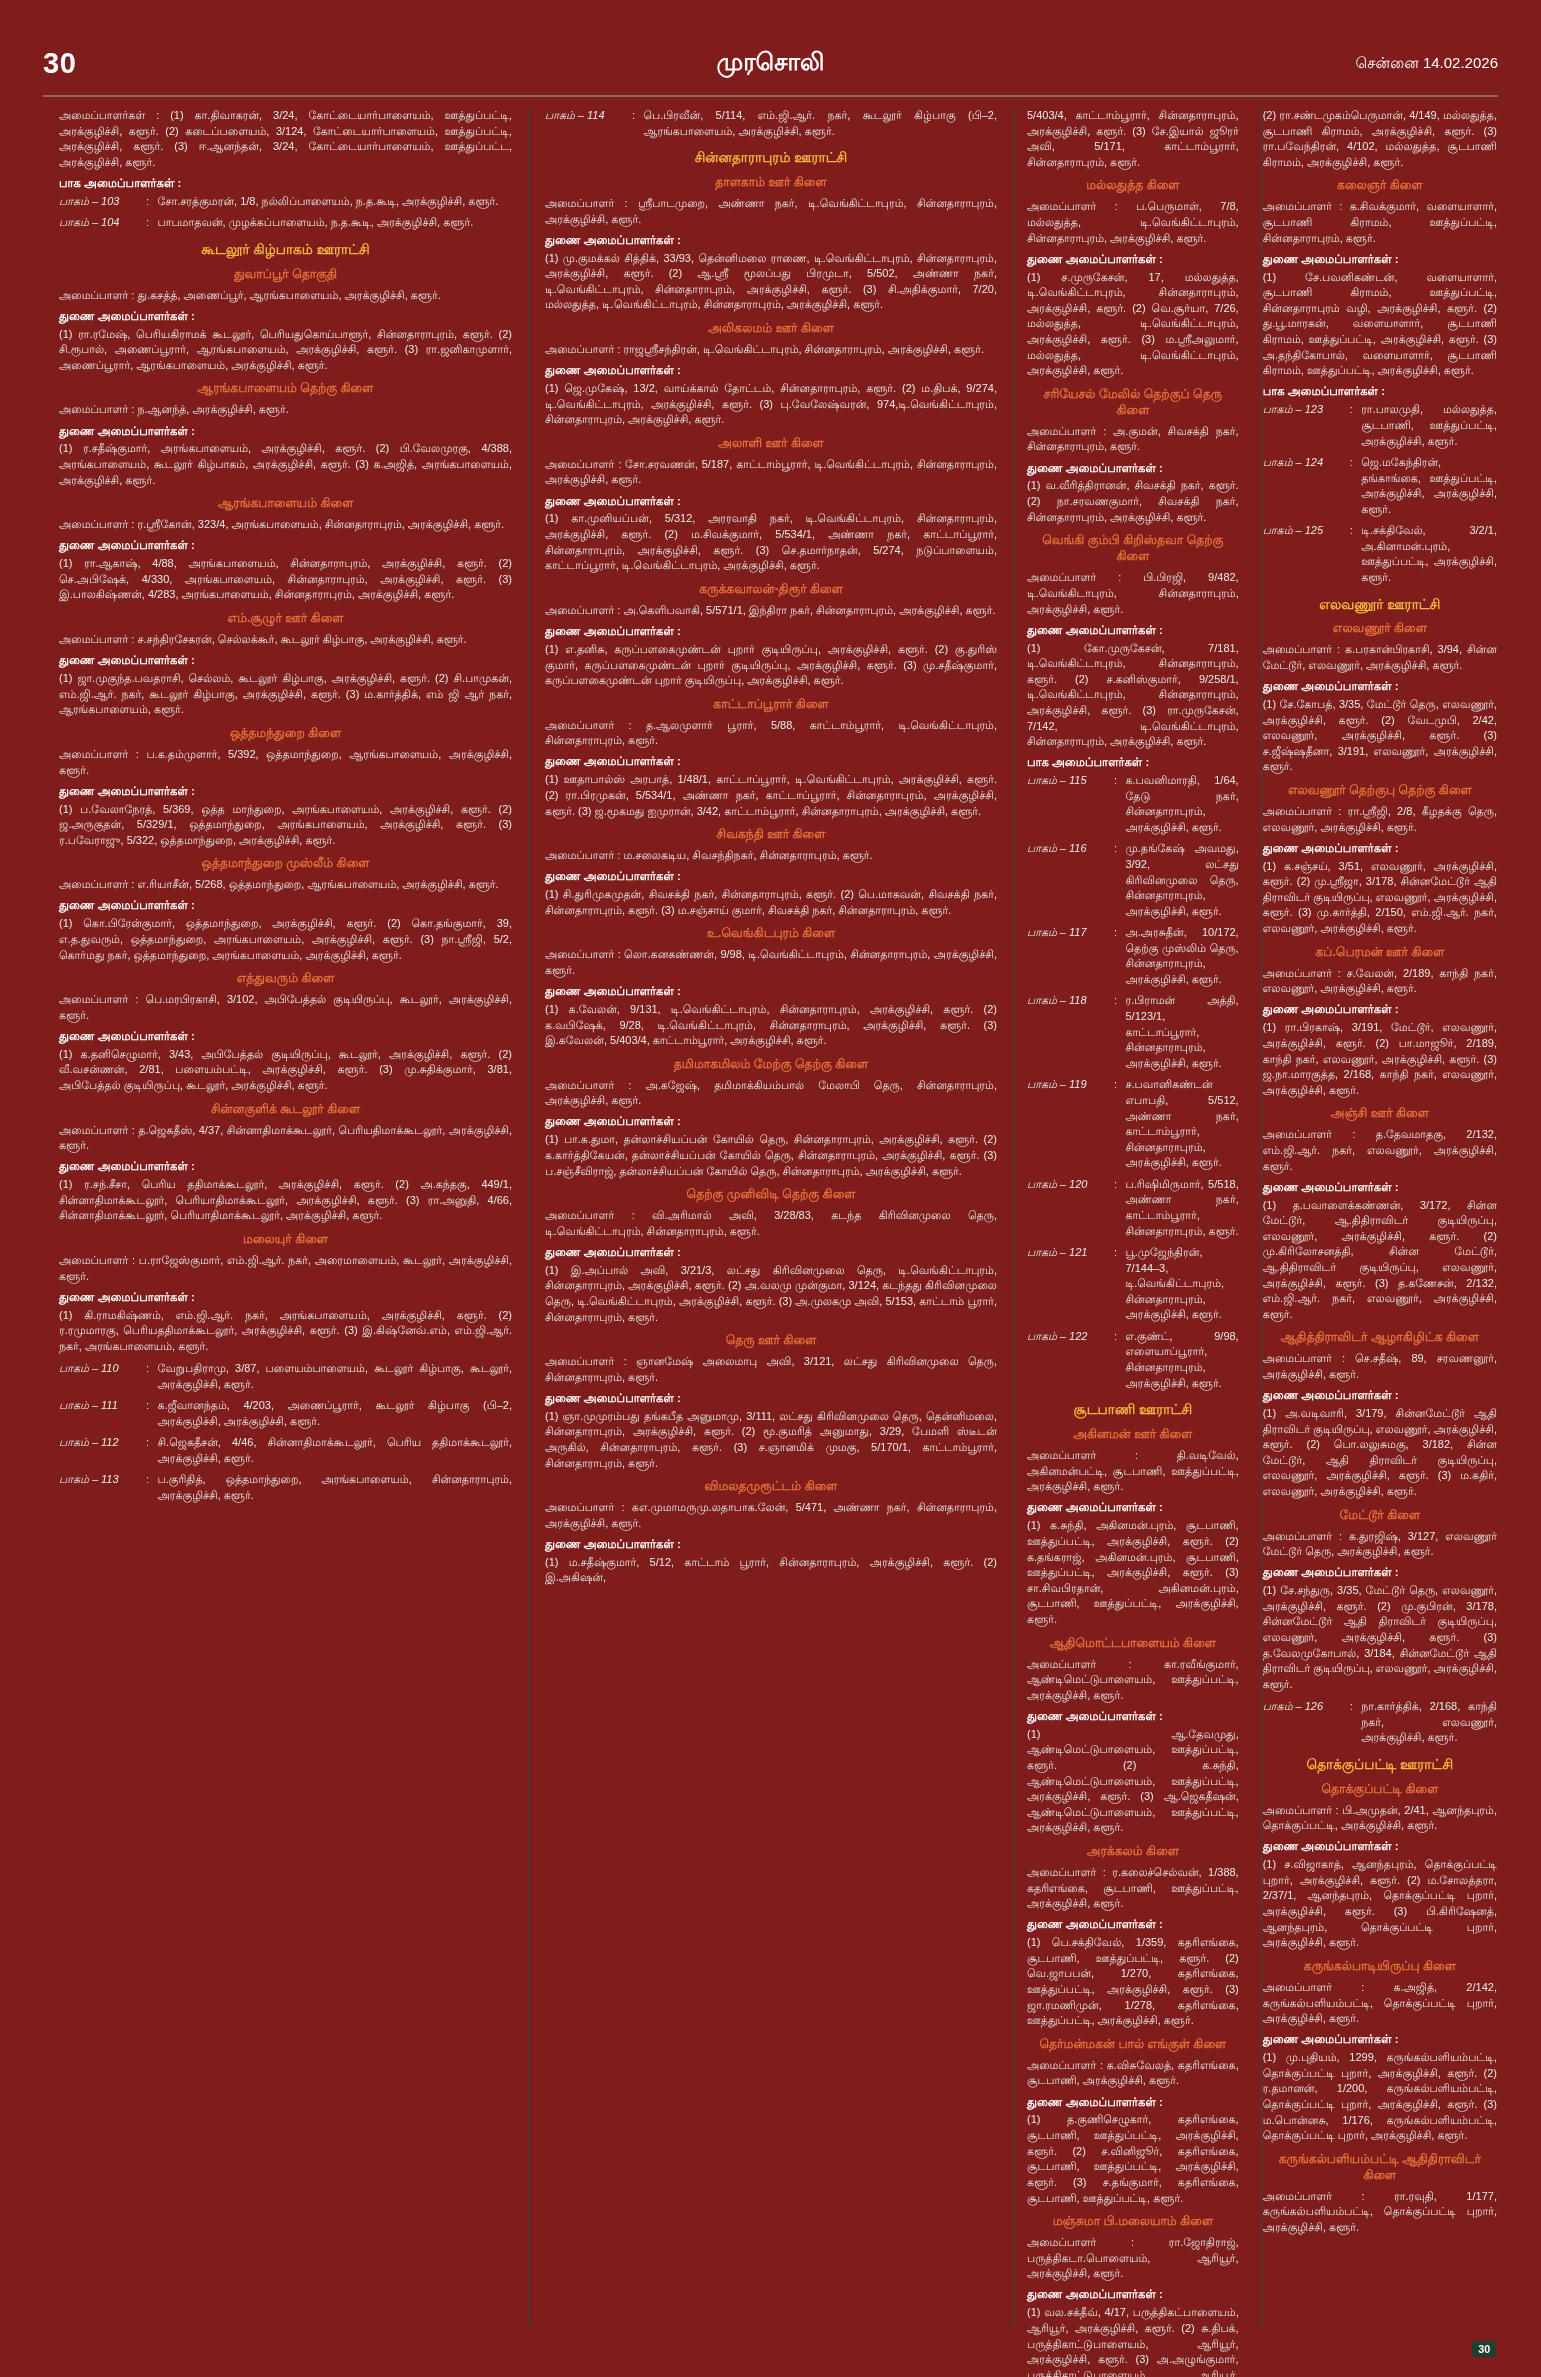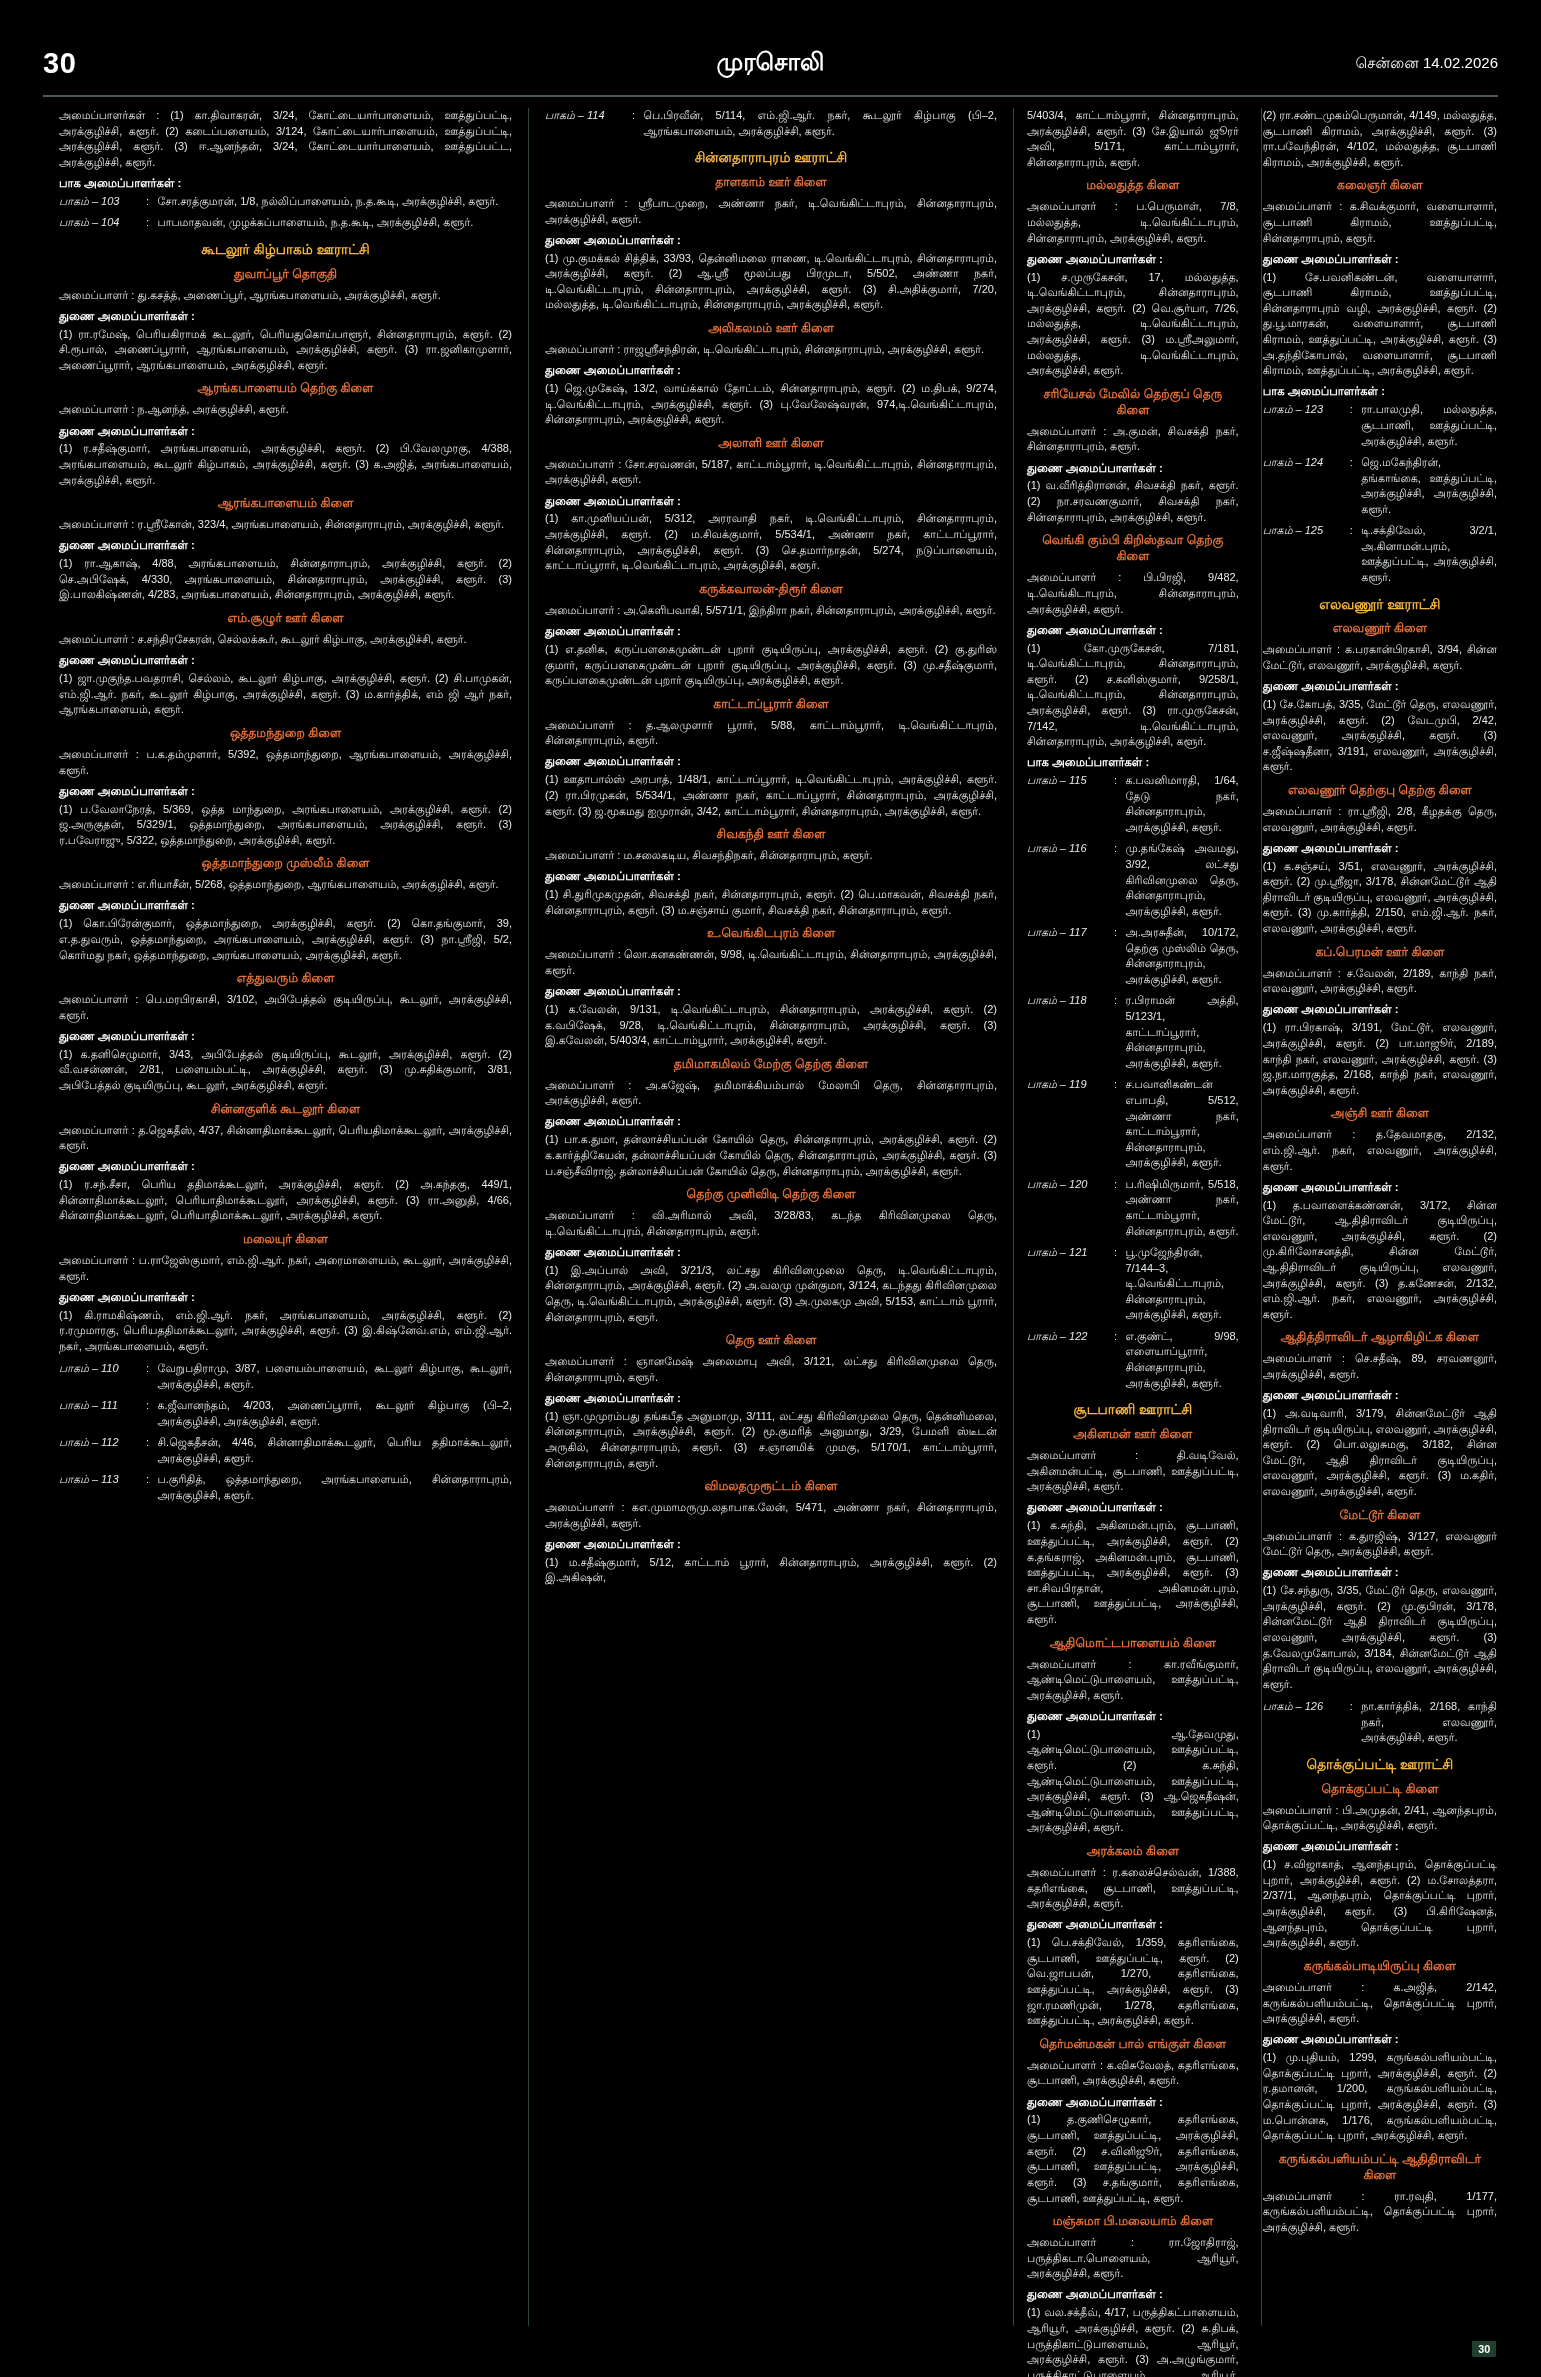--- a/index.html
+++ b/index.html
@@ -11,21 +11,21 @@
     width: 1541px;
     height: 2377px;
     font-family: "Liberation Sans", sans-serif;
     color: #e8efe9;
     position: relative;
     overflow: hidden;
   }
   .page {
     position: absolute;
     inset: 0;
-    background: #000000;
+    background: #7f1d1d;
     padding: 0;
   }
   
   .masthead {
     position: absolute;
     top: 42px;
     left: 43px;
     right: 43px;
     height: 43px;
     display: flex;

